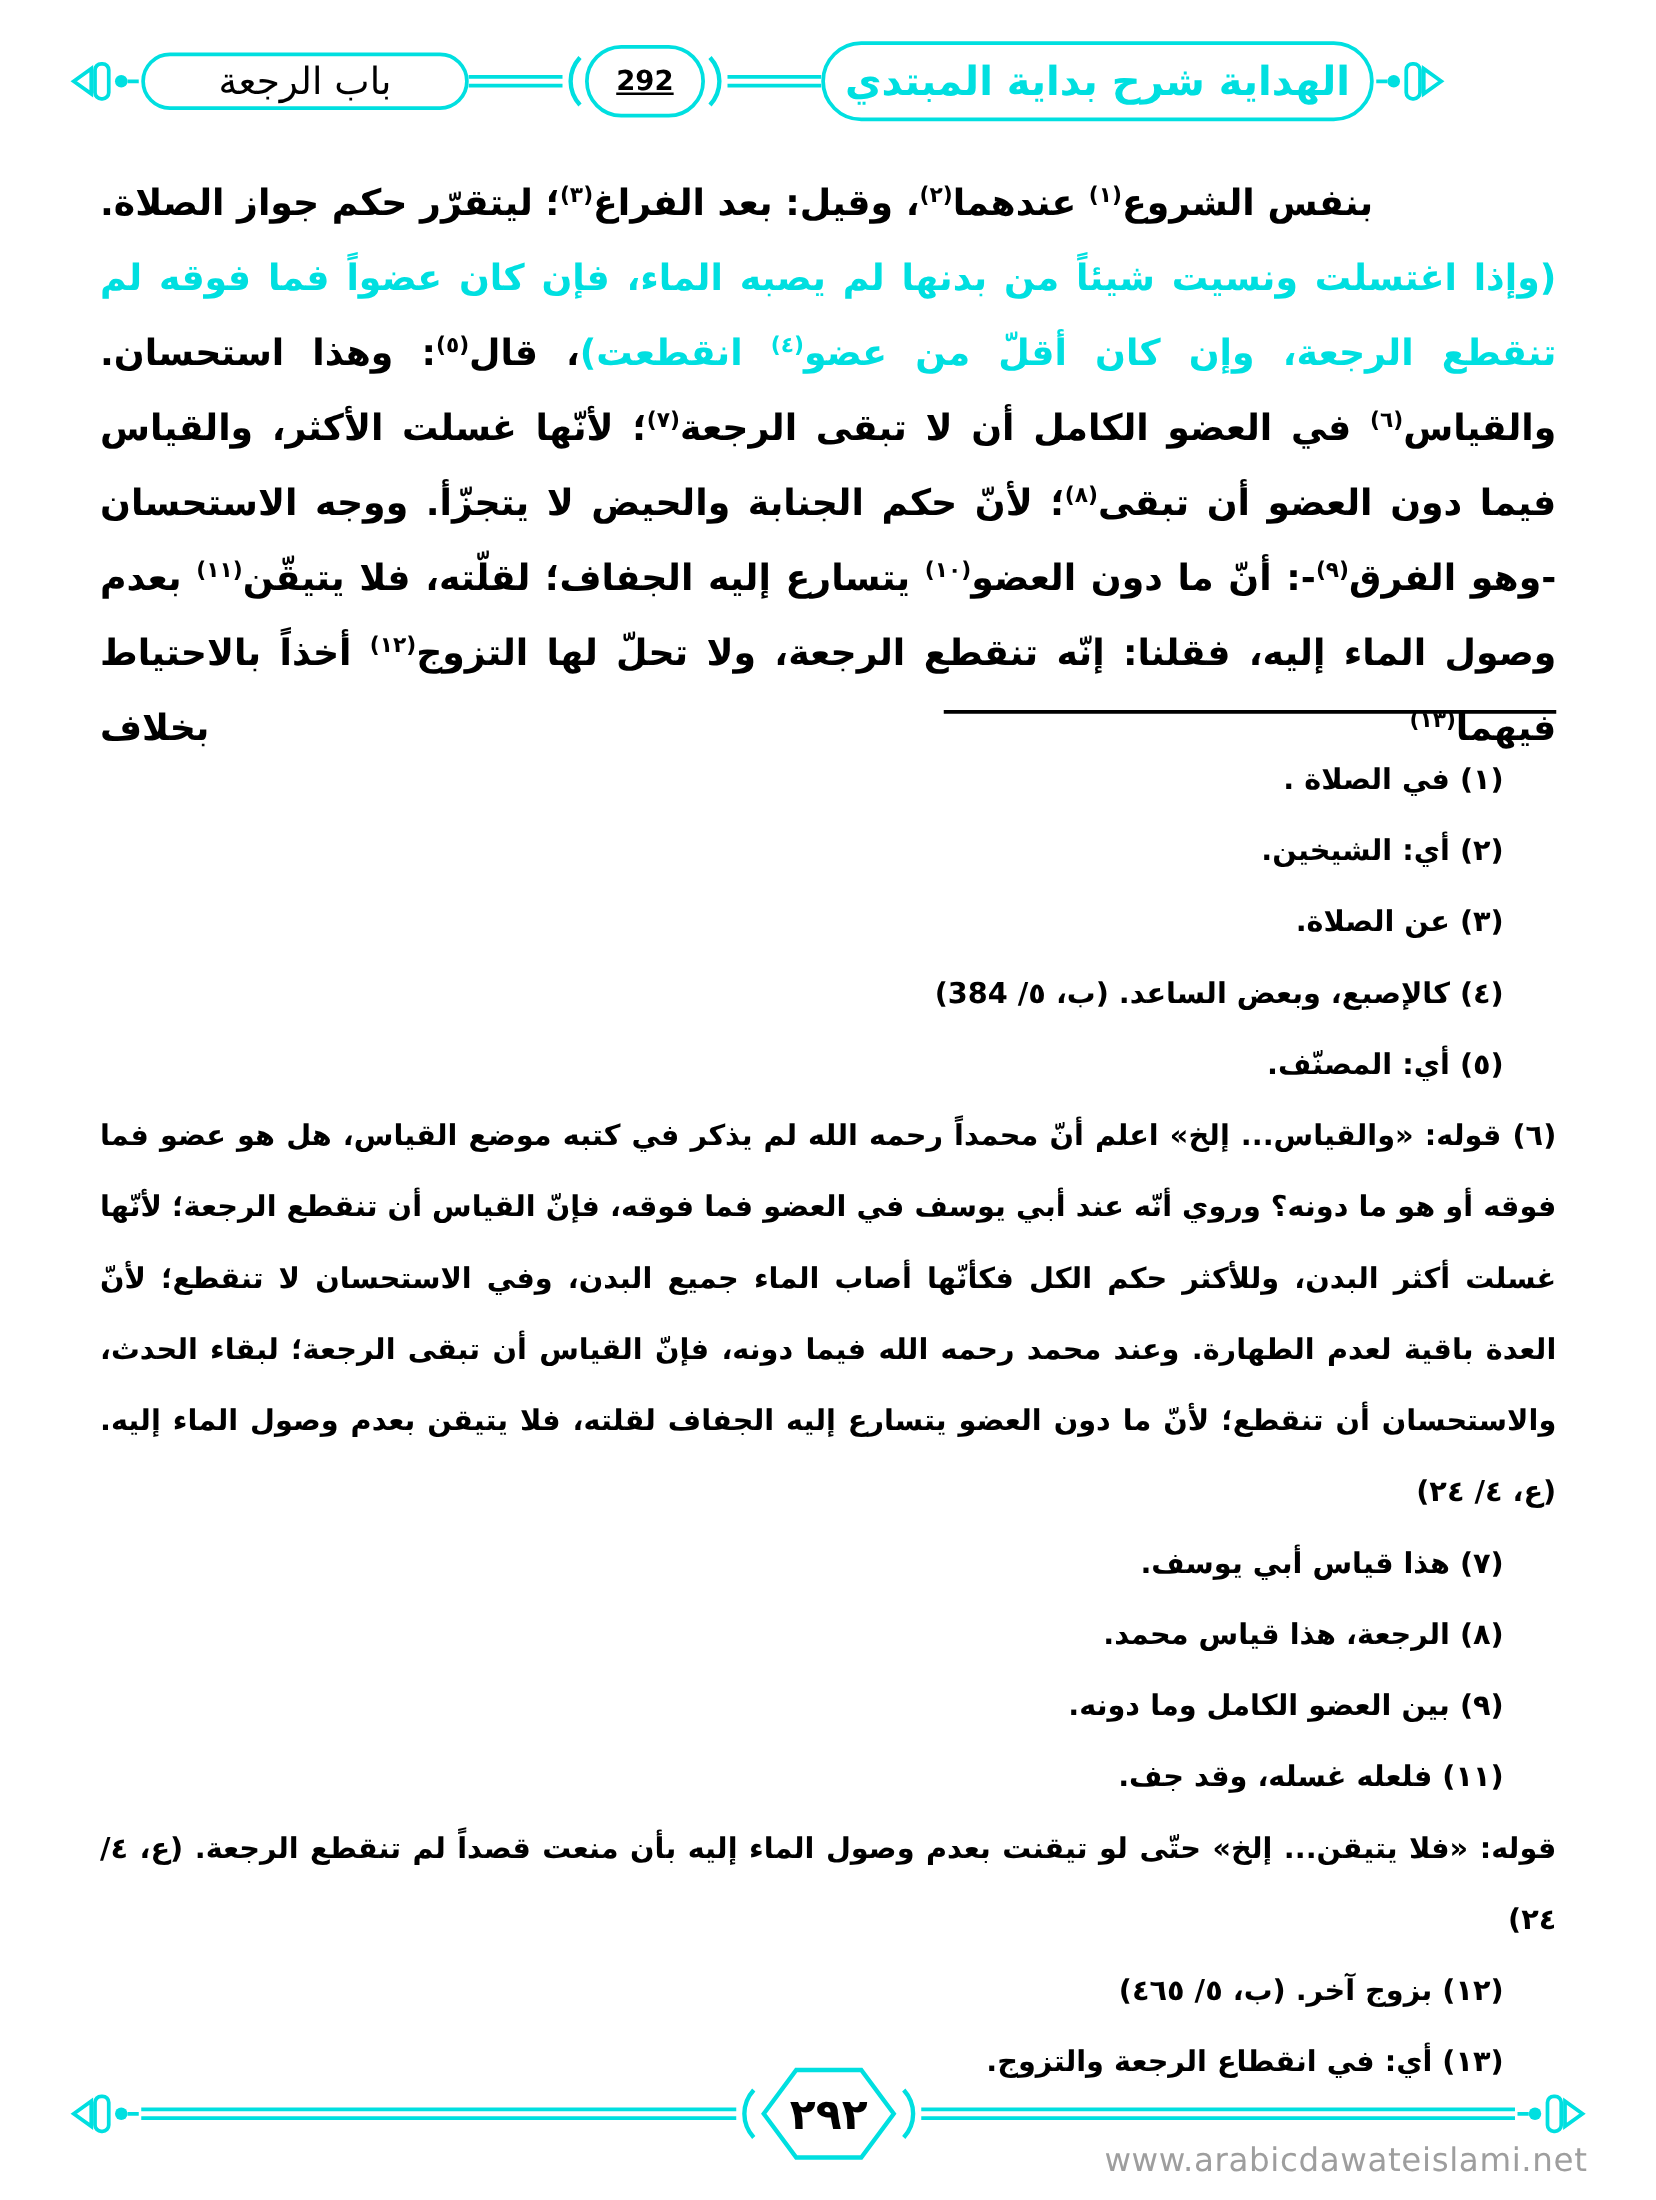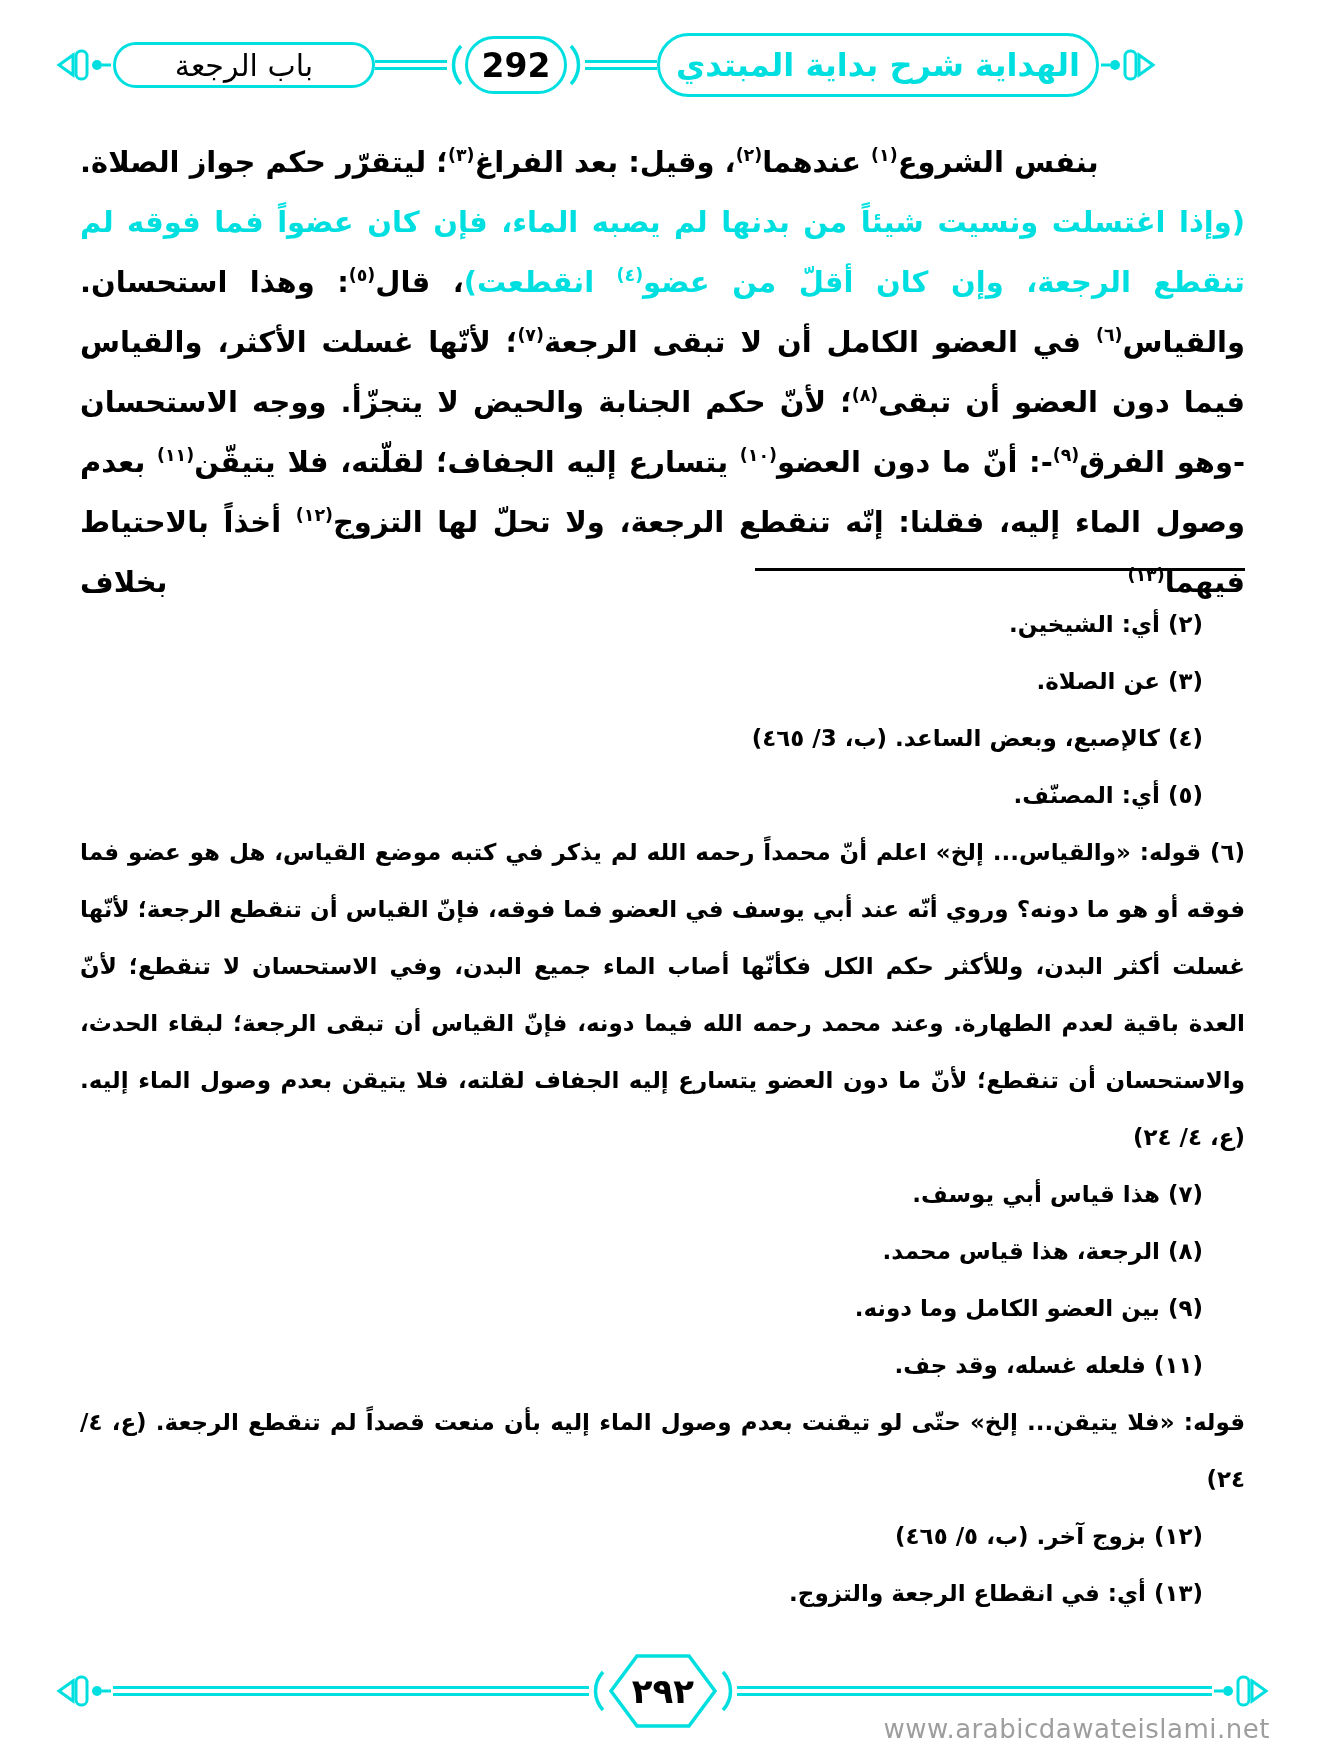--- a/index.html
+++ b/index.html
@@ -16,21 +16,21 @@
   
   .rule-band{position:absolute;display:flex;align-items:center;}
   .header-band{top:32px;left:55px;right:168px;height:66px;}
   .footer-band{top:1652px;left:55px;right:55px;height:78px;}
   .hrule{flex:1 1 0;height:10px;border-top:3px solid var(--accent);border-bottom:3px solid var(--accent);}
   .pill{
     border:3px solid var(--accent);background:#fff;display:flex;align-items:center;justify-content:center;
     flex:0 0 auto;
   }
   .chapter-pill{min-width:262px;height:46px;border-radius:32px;font-size:30px;font-weight:400;padding:0 30px;}
-  .num-oval{min-width:96px;height:58px;border-radius:30px;font-size:33px;font-weight:700;padding:0 14px;}
+  .num-oval{min-width:96px;height:58px;border-radius:30px;font-size:22px;font-weight:700;padding:0 14px;text-decoration:underline;}
   .title-pill{min-width:215px;height:64px;border-radius:34px;color:var(--accent);font-size:32px;font-weight:700;padding:0 16px;letter-spacing:-1px;}
   .badge-wrap{flex:0 0 auto;position:relative;width:112px;height:78px;}
   .badge-wrap svg{display:block;}
   .finial{flex:0 0 auto;width:58px;height:46px;}
   .finial.flip{transform:scaleX(-1);}
   .finial path,.finial rect{fill:none;stroke:var(--accent);stroke-width:3;}
   .finial circle{fill:var(--accent);}
   .bracket{flex:0 0 auto;width:18px;height:46px;}
   .bracket path{fill:none;stroke:var(--accent);stroke-width:3.5;}
   .bracket.flip{transform:scaleX(-1);}
@@ -100,23 +100,24 @@
   </svg>
 </div>
 
 <div class="main-text">
   <p class="para-continuation"><span class="seg-black">بنفس الشروع</span><span class="seg-sup">(١)</span><span class="seg-black"> عندهما</span><span class="seg-sup">(٢)</span><span class="seg-black">، وقيل: بعد الفراغ</span><span class="seg-sup">(٣)</span><span class="seg-black">؛ ليتقرّر حكم جواز الصلاة.</span></p>
   <p class="para-flow"><span class="seg-matn">(وإذا اغتسلت ونسيت شيئاً من بدنها لم يصبه الماء، فإن كان عضواً فما فوقه لم تنقطع الرجعة، وإن كان أقلّ من عضو</span><span class="seg-matn-sup">(٤)</span><span class="seg-matn"> انقطعت)</span><span class="seg-black">، قال</span><span class="seg-sup">(٥)</span><span class="seg-black">: وهذا استحسان. والقياس</span><span class="seg-sup">(٦)</span><span class="seg-black"> في العضو الكامل أن لا تبقى الرجعة</span><span class="seg-sup">(٧)</span><span class="seg-black">؛ لأنّها غسلت الأكثر، والقياس فيما دون العضو أن تبقى</span><span class="seg-sup">(٨)</span><span class="seg-black">؛ لأنّ حكم الجنابة والحيض لا يتجزّأ. ووجه الاستحسان -وهو الفرق</span><span class="seg-sup">(٩)</span><span class="seg-black">-: أنّ ما دون العضو</span><span class="seg-sup">(١٠)</span><span class="seg-black"> يتسارع إليه الجفاف؛ لقلّته، فلا يتيقّن</span><span class="seg-sup">(١١)</span><span class="seg-black"> بعدم وصول الماء إليه، فقلنا: إنّه تنقطع الرجعة، ولا تحلّ لها التزوج</span><span class="seg-sup">(١٢)</span><span class="seg-black"> أخذاً بالاحتياط فيهما</span><span class="seg-sup">(١٣)</span><span class="seg-black"> بخلاف</span></p>
 </div>
 
 <div class="fn-separator"></div>
 <div class="footnotes">
+    <div class="footnote"><span class="fn-marker">(١) </span><span class="fn-text">في الصلاة .</span></div>
     <div class="footnote"><span class="fn-marker">(٢) </span><span class="fn-text">أي: الشيخين.</span></div>
     <div class="footnote"><span class="fn-marker">(٣) </span><span class="fn-text">عن الصلاة.</span></div>
-    <div class="footnote"><span class="fn-marker">(٤) </span><span class="fn-text">كالإصبع، وبعض الساعد. (ب، 3/ ٤٦٥)</span></div>
+    <div class="footnote"><span class="fn-marker">(٤) </span><span class="fn-text">كالإصبع، وبعض الساعد. (ب، ٥/ 384)</span></div>
     <div class="footnote"><span class="fn-marker">(٥) </span><span class="fn-text">أي: المصنّف.</span></div>
     <div class="footnote flush"><span class="fn-marker">(٦) </span><span class="fn-lead">قوله: «والقياس... إلخ» </span><span class="fn-text">اعلم أنّ محمداً رحمه الله لم يذكر في كتبه موضع القياس، هل هو عضو فما فوقه أو هو ما دونه؟ وروي أنّه عند أبي يوسف في العضو فما فوقه، فإنّ القياس أن تنقطع الرجعة؛ لأنّها غسلت أكثر البدن، وللأكثر حكم الكل فكأنّها أصاب الماء جميع البدن، وفي الاستحسان لا تنقطع؛ لأنّ العدة باقية لعدم الطهارة. وعند محمد رحمه الله فيما دونه، فإنّ القياس أن تبقى الرجعة؛ لبقاء الحدث، والاستحسان أن تنقطع؛ لأنّ ما دون العضو يتسارع إليه الجفاف لقلته، فلا يتيقن بعدم وصول الماء إليه. (ع، ٤/ ٢٤)</span></div>
     <div class="footnote"><span class="fn-marker">(٧) </span><span class="fn-text">هذا قياس أبي يوسف.</span></div>
     <div class="footnote"><span class="fn-marker">(٨) </span><span class="fn-text">الرجعة، هذا قياس محمد.</span></div>
     <div class="footnote"><span class="fn-marker">(٩) </span><span class="fn-text">بين العضو الكامل وما دونه.</span></div>
     <div class="footnote"><span class="fn-marker">(١١) </span><span class="fn-text">فلعله غسله، وقد جف.</span></div>
     <div class="footnote flush"><span class="fn-lead">قوله: «فلا يتيقن... إلخ» </span><span class="fn-text">حتّى لو تيقنت بعدم وصول الماء إليه بأن منعت قصداً لم تنقطع الرجعة. (ع، ٤/ ٢٤)</span></div>
     <div class="footnote"><span class="fn-marker">(١٢) </span><span class="fn-text">بزوج آخر. (ب، ٥/ ٤٦٥)</span></div>
     <div class="footnote"><span class="fn-marker">(١٣) </span><span class="fn-text">أي: في انقطاع الرجعة والتزوج.</span></div>
   </div>

